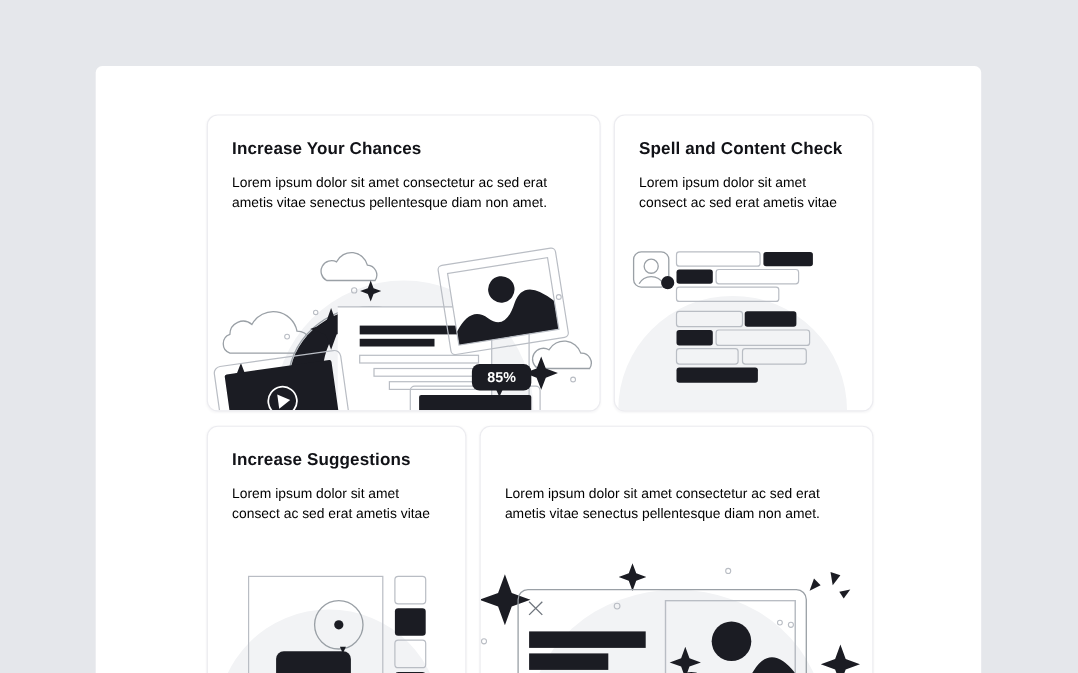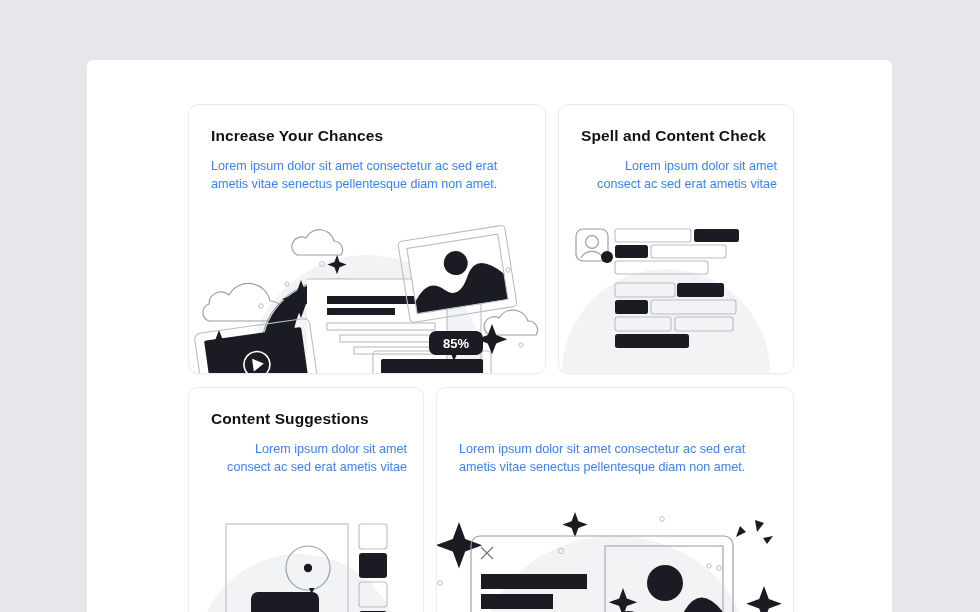--- a/index.html
+++ b/index.html
@@ -29,25 +29,25 @@
   .card-3{left:101px;top:327px;width:234px;height:268px;}
   .card-4{left:349px;top:327px;width:356px;height:268px;}
 
   .card-title{
     position:absolute;left:22px;top:22px;
     font-size:15.5px;font-weight:700;color:#111217;
     letter-spacing:.1px;white-space:nowrap;
   }
   .card-desc{
     position:absolute;left:22px;top:52px;
-    font-size:12.6px;line-height:18px;color:#3b82f6;
+    font-size:12.6px;line-height:18px;color:#000000;
     font-weight:400;
   }
   .card-1 .card-desc,.card-4 .card-desc{width:312px;}
-  .card-2 .card-desc,.card-3 .card-desc{width:196px;text-align:right;}
+  .card-2 .card-desc,.card-3 .card-desc{width:196px;}
 
   .illus{position:absolute;left:0;right:0;bottom:0;top:118px;overflow:hidden;}
   .illus svg{display:block;position:absolute;}
 
   
   .dk{fill:#1b1c23;}
   .wh{fill:#ffffff;}
   .bgblob{fill:#f2f3f5;}
   .ln{fill:none;stroke:#9aa0a6;stroke-width:1.2;}
   .ln2{fill:none;stroke:#b9bdc4;stroke-width:1.1;}
@@ -170,21 +170,21 @@
 
             <rect class="ln2" x="56" y="94" width="56" height="14" rx="2.5" fill="#ffffff"></rect>
             <rect class="ln2" x="116" y="94" width="58" height="14" rx="2.5" fill="#ffffff"></rect>
 
             <rect class="dk" x="56" y="111" width="74" height="14" rx="2.5"></rect>
           </svg>
         </div>
       </div>
 
       <div class="card card-3">
-        <div class="card-title">Content Suggestions</div>
+        <div class="card-title">Increase Suggestions</div>
         <div class="card-desc">Lorem ipsum dolor sit amet consect ac sed erat ametis vitae</div>
         <div class="illus">
           <svg width="234" height="150" viewBox="0 0 234 150" style="left:0;top:0;">
             <path class="bgblob" d="M8 150 A102 102 0 0 1 212 150 Z"></path>
 
             <rect class="ln2" x="37" y="18" width="122" height="112" fill="#ffffff"></rect>
 
             <circle class="ln" cx="119" cy="62" r="22"></circle>
             <circle class="dk" cx="119" cy="62" r="4.2"></circle>
 

